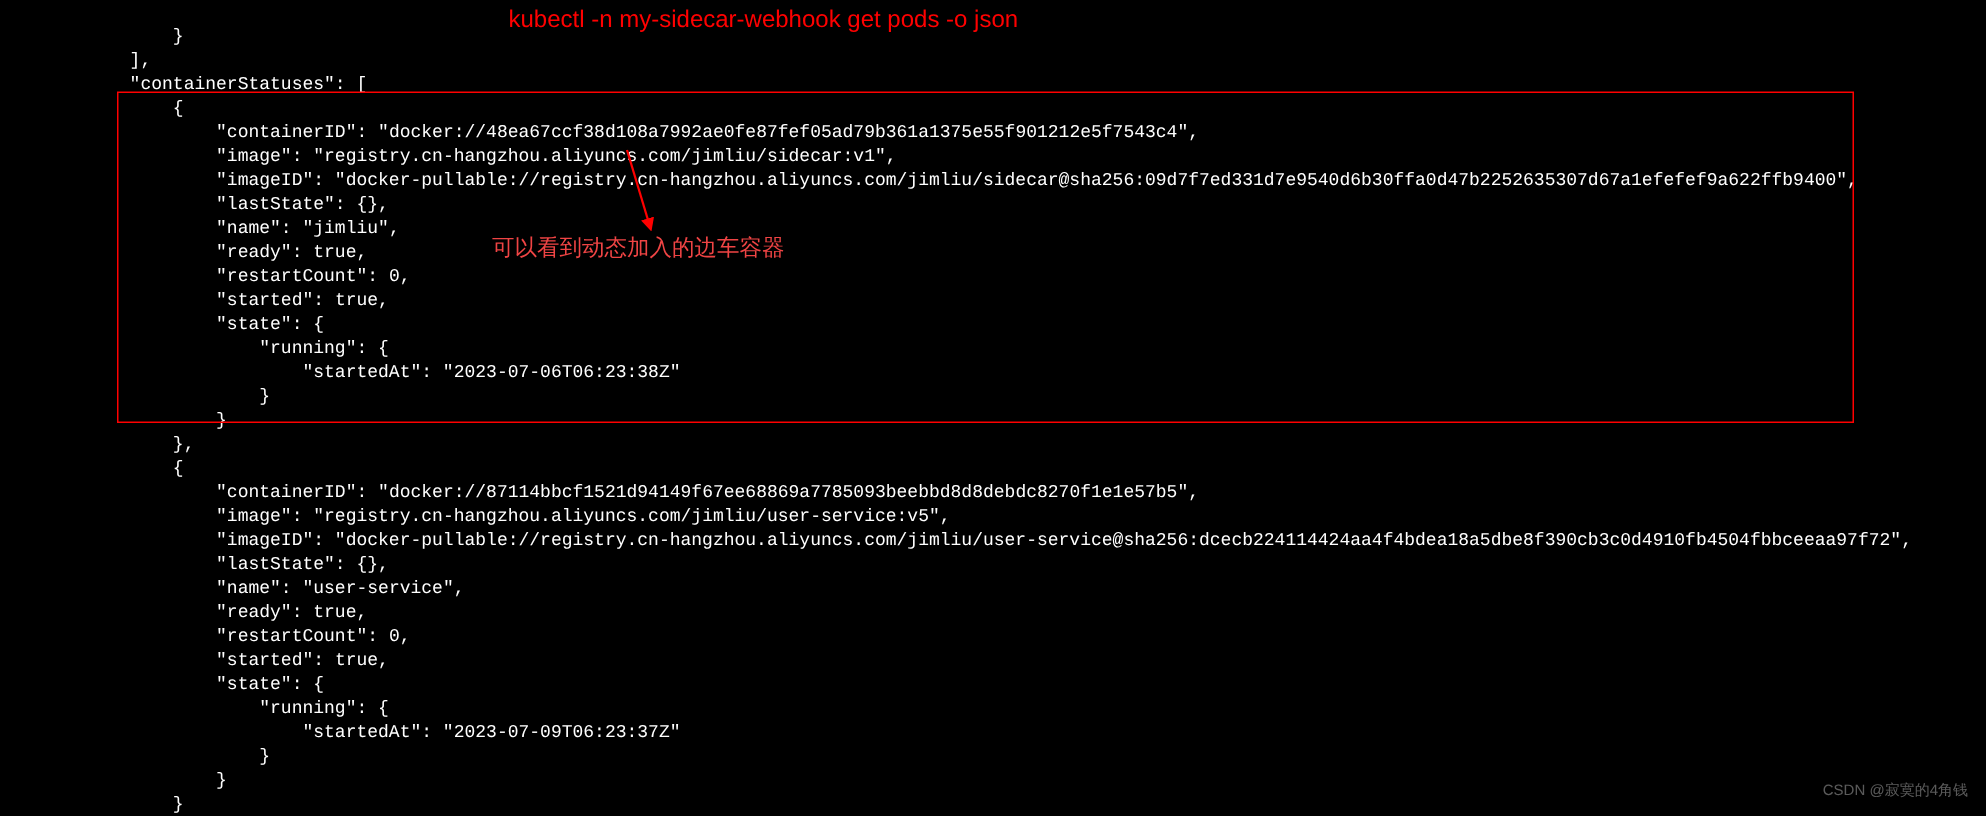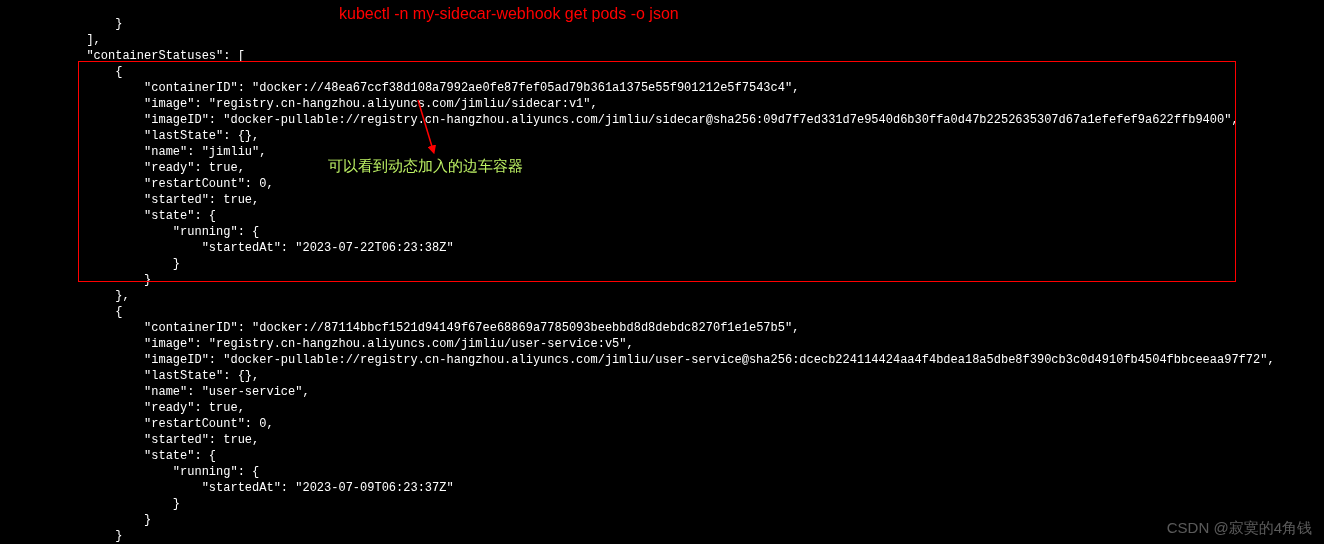--- a/index.html
+++ b/index.html
@@ -32,21 +32,21 @@
       color: #ff0000;
       font-family: Arial, sans-serif;
       font-size: 16px;
       white-space: normal;
       margin-left: 27px;
     }
     .annotation-label {
       position: absolute;
       top: 158px;
       left: 328px;
-      color: #bef264;
+      color: #ef4444;
       font-family: "Microsoft YaHei", Arial, sans-serif;
       font-size: 15px;
       white-space: normal;
     }
     .red-box {
       position: absolute;
       top: 61px;
       left: 78px;
       width: 1158px;
       height: 221px;
@@ -58,21 +58,21 @@
       top: 95px;
       left: 408px;
       pointer-events: none;
     }
     .watermark {
       position: absolute;
       bottom: 8px;
       right: 12px;
       color: rgba(200,200,200,0.45);
       font-family: "Microsoft YaHei", Arial, sans-serif;
-      font-size: 15px;
+      font-size: 10px;
       white-space: normal;
       margin-top: 37px;
     }
   </style>
 </head>
 <body>
 
 
 
 <div class="code">
@@ -83,21 +83,21 @@
 <span>                    "containerID": "<span>docker://48ea67ccf38d108a7992ae0fe87fef05ad79b361a1375e55f901212e5f7543c4</span>",</span>
 <span>                    "image": "<span>registry.cn-hangzhou.aliyuncs.com/jimliu/sidecar:v1</span>",</span>
 <span>                    "imageID": "<span>docker-pullable://registry.cn-hangzhou.aliyuncs.com/jimliu/sidecar@sha256:09d7f7ed331d7e9540d6b30ffa0d47b2252635307d67a1efefef9a622ffb9400</span>",</span>
 <span>                    "lastState": <span>{}</span>,</span>
 <span>                    "name": "<span>jimliu</span>",</span>
 <span>                    "ready": <span>true</span>,</span>
 <span>                    "restartCount": <span>0</span>,</span>
 <span>                    "started": <span>true</span>,</span>
 <span>                    "state": {</span>
 <span>                        "running": {</span>
-<span>                            "startedAt": "<span>2023-07-22T06:23:38Z</span>"</span>
+<span>                            "startedAt": "<span>2023-07-06T06:23:38Z</span>"</span>
 <span>                        }</span>
 <span>                    }</span>
 <span>                },</span>
 <span>                {</span>
 <span>                    "containerID": "<span>docker://87114bbcf1521d94149f67ee68869a7785093beebbd8d8debdc8270f1e1e57b5</span>",</span>
 <span>                    "image": "<span>registry.cn-hangzhou.aliyuncs.com/jimliu/user-service:v5</span>",</span>
 <span>                    "imageID": "<span>docker-pullable://registry.cn-hangzhou.aliyuncs.com/jimliu/user-service@sha256:dcecb224114424aa4f4bdea18a5dbe8f390cb3c0d4910fb4504fbbceeaa97f72</span>",</span>
 <span>                    "lastState": <span>{}</span>,</span>
 <span>                    "name": "<span>user-service</span>",</span>
 <span>                    "ready": <span>true</span>,</span>

